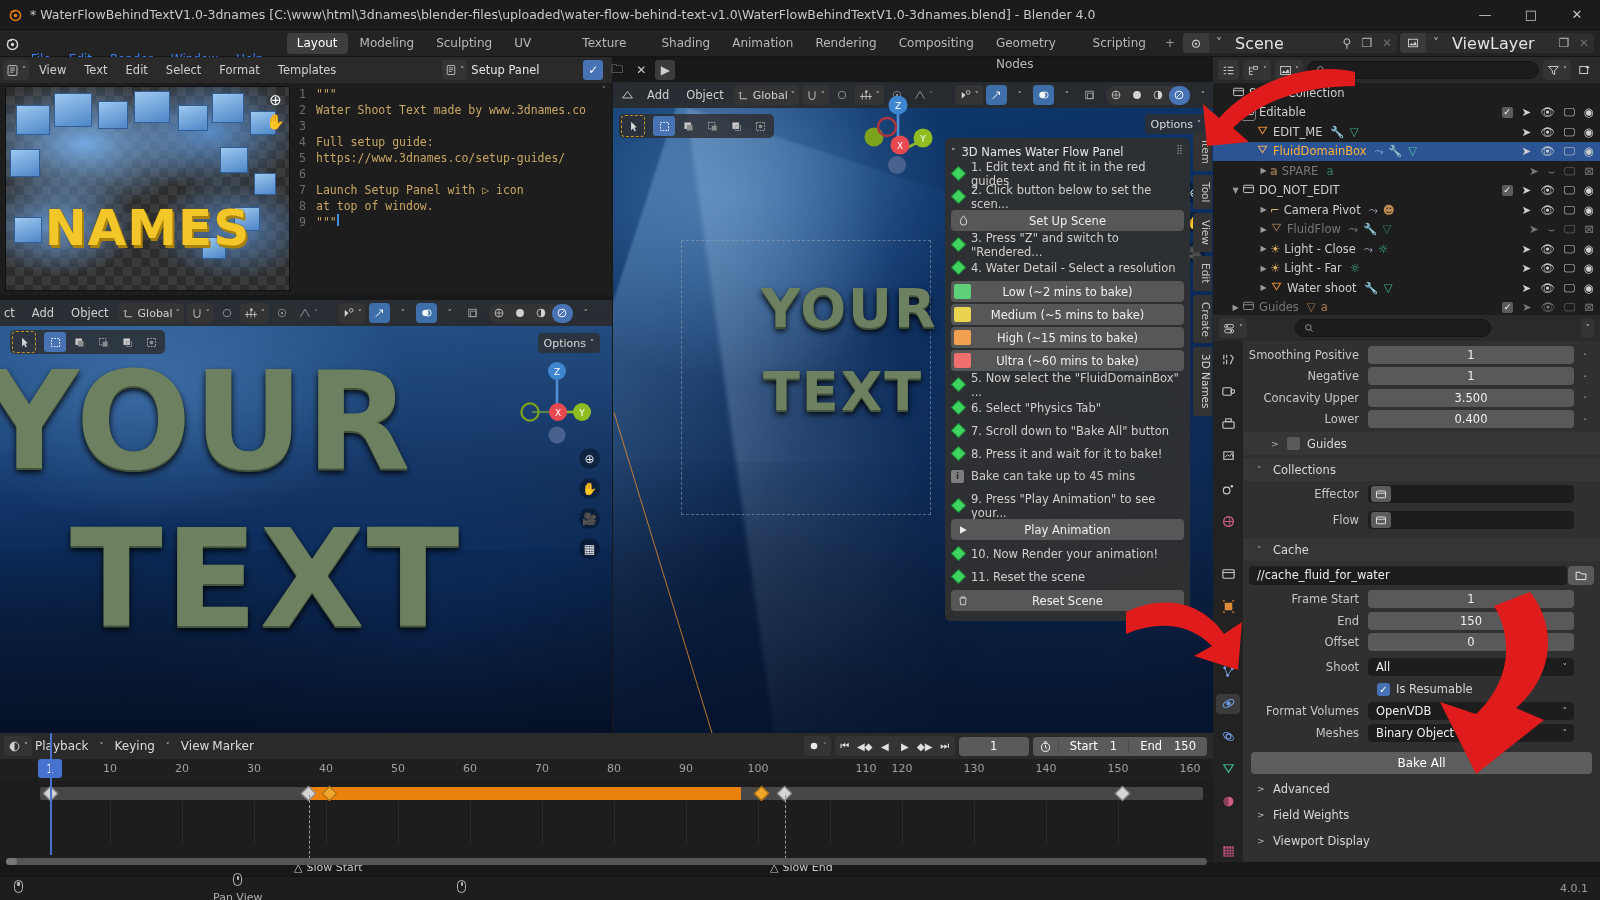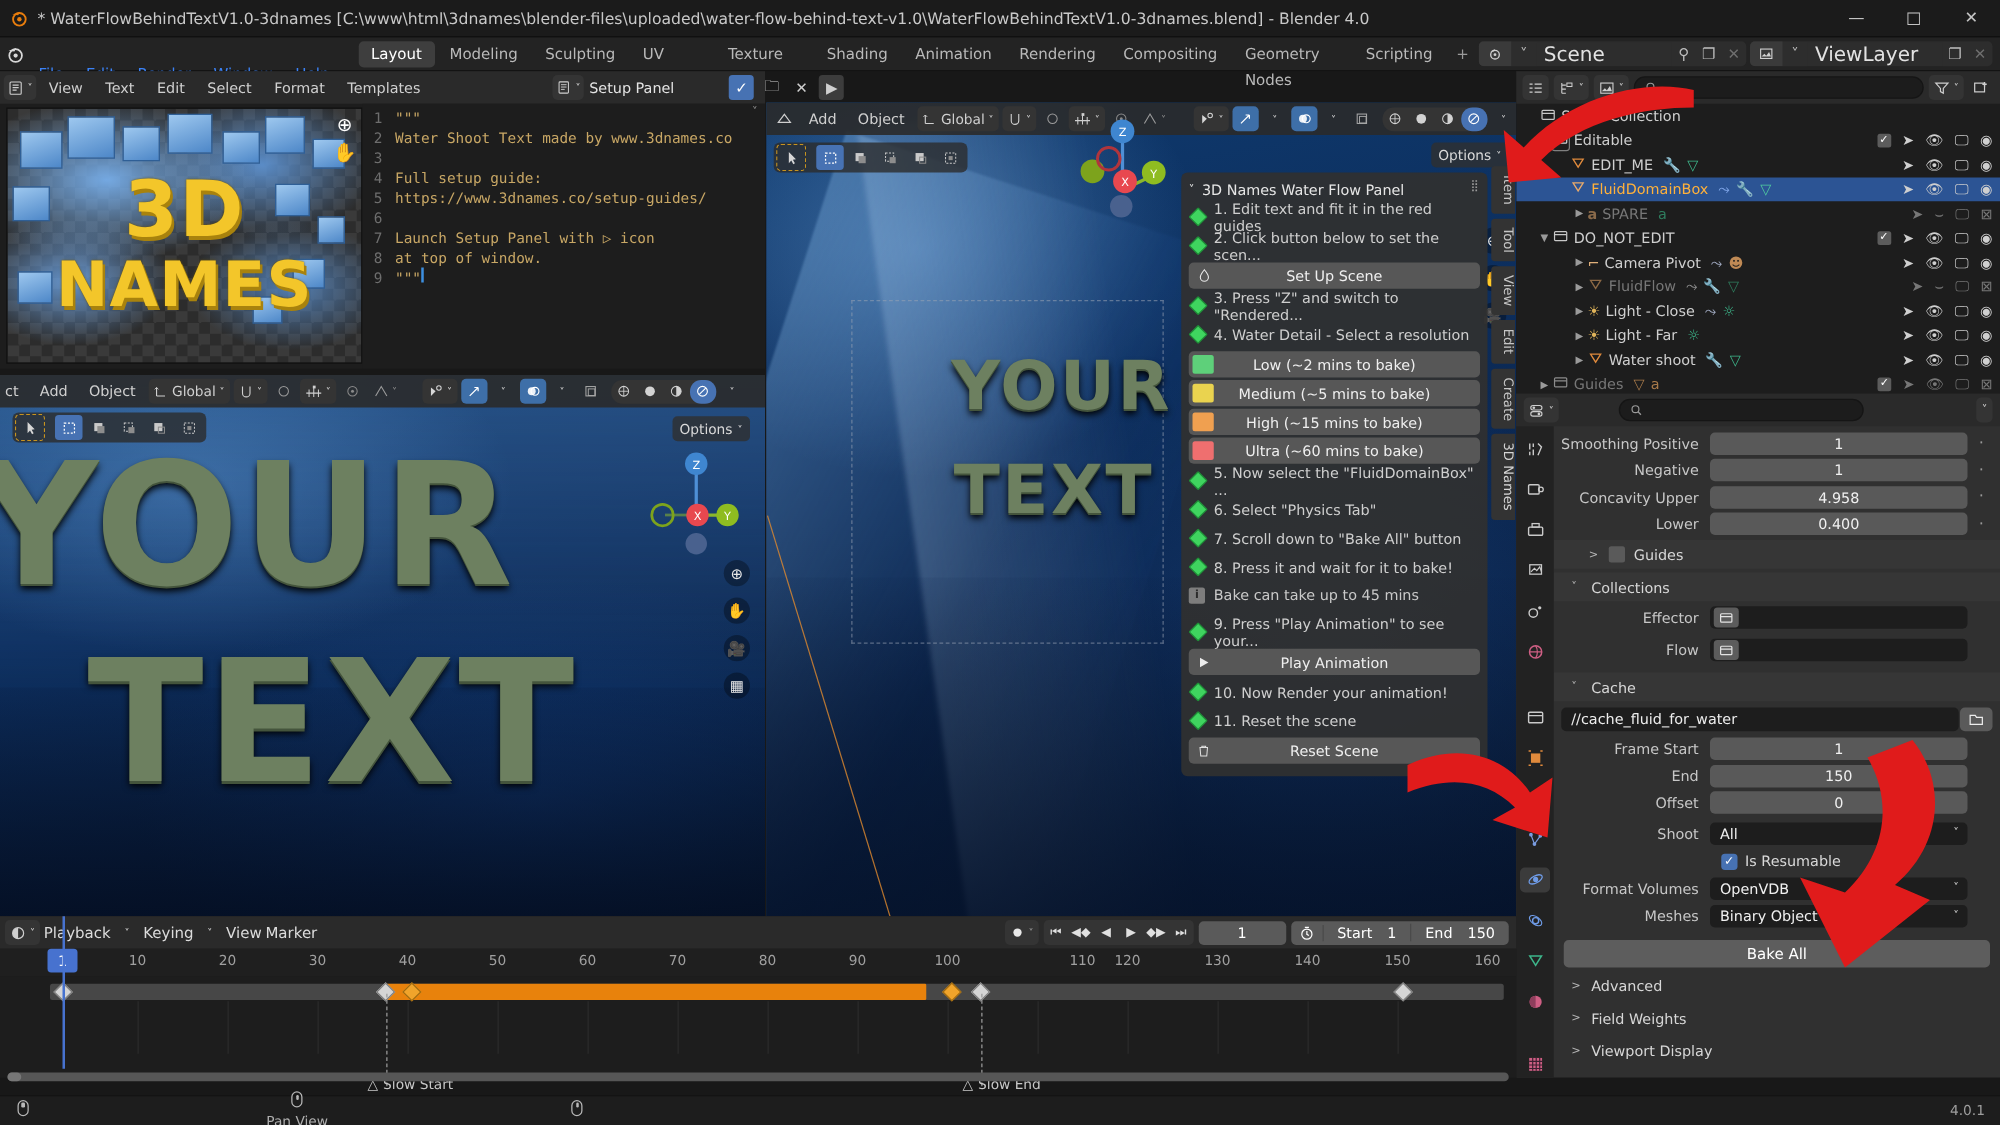--- a/index.html
+++ b/index.html
@@ -332,21 +332,20 @@
         <div class="cube" style="left:128px; top:4px;  width:36px;height:32px;"></div>
         <div class="cube" style="left:172px; top:18px; width:30px;height:26px;"></div>
         <div class="cube" style="left:206px; top:6px;  width:32px;height:30px;"></div>
         <div class="cube" style="left:244px; top:24px; width:26px;height:24px;"></div>
         <div class="cube" style="left:4px;   top:62px; width:30px;height:28px;"></div>
         <div class="cube" style="left:214px; top:60px; width:28px;height:26px;"></div>
         <div class="cube" style="left:248px; top:86px; width:22px;height:22px;"></div>
         <div class="cube" style="left:8px;   top:130px;width:28px;height:26px;"></div>
         <div class="cube" style="left:228px; top:120px;width:26px;height:24px;"></div>
         <div class="cube" style="left:196px; top:150px;width:24px;height:22px;"></div>
-        <div class="word w1">3D</div>
         <div class="word w2">NAMES</div>
         <div class="ovl">
           <div style="color:#fff;font-size:15px;">⊕</div>
           <div style="color:#fff;font-size:15px;">✋</div>
         </div>
       </div>
 
       <div class="codearea">
         <div class="codelines">
           <div class="cl">
@@ -1242,21 +1241,21 @@
         <span class="pfield">1</span>
         <span class="pdot">·</span>
       </div>
       <div class="prow">
         <span class="plabel">Negative</span>
         <span class="pfield">1</span>
         <span class="pdot">·</span>
       </div>
       <div class="prow">
         <span class="plabel">Concavity Upper</span>
-        <span class="pfield">4.958</span>
+        <span class="pfield">3.500</span>
         <span class="pdot">·</span>
       </div>
       <div class="prow">
         <span class="plabel">Lower</span>
         <span class="pfield">0.400</span>
         <span class="pdot">·</span>
       </div>
 
       <div class="psect" style="padding-left:28px;">
         <span class="pcaret">&gt;</span>

